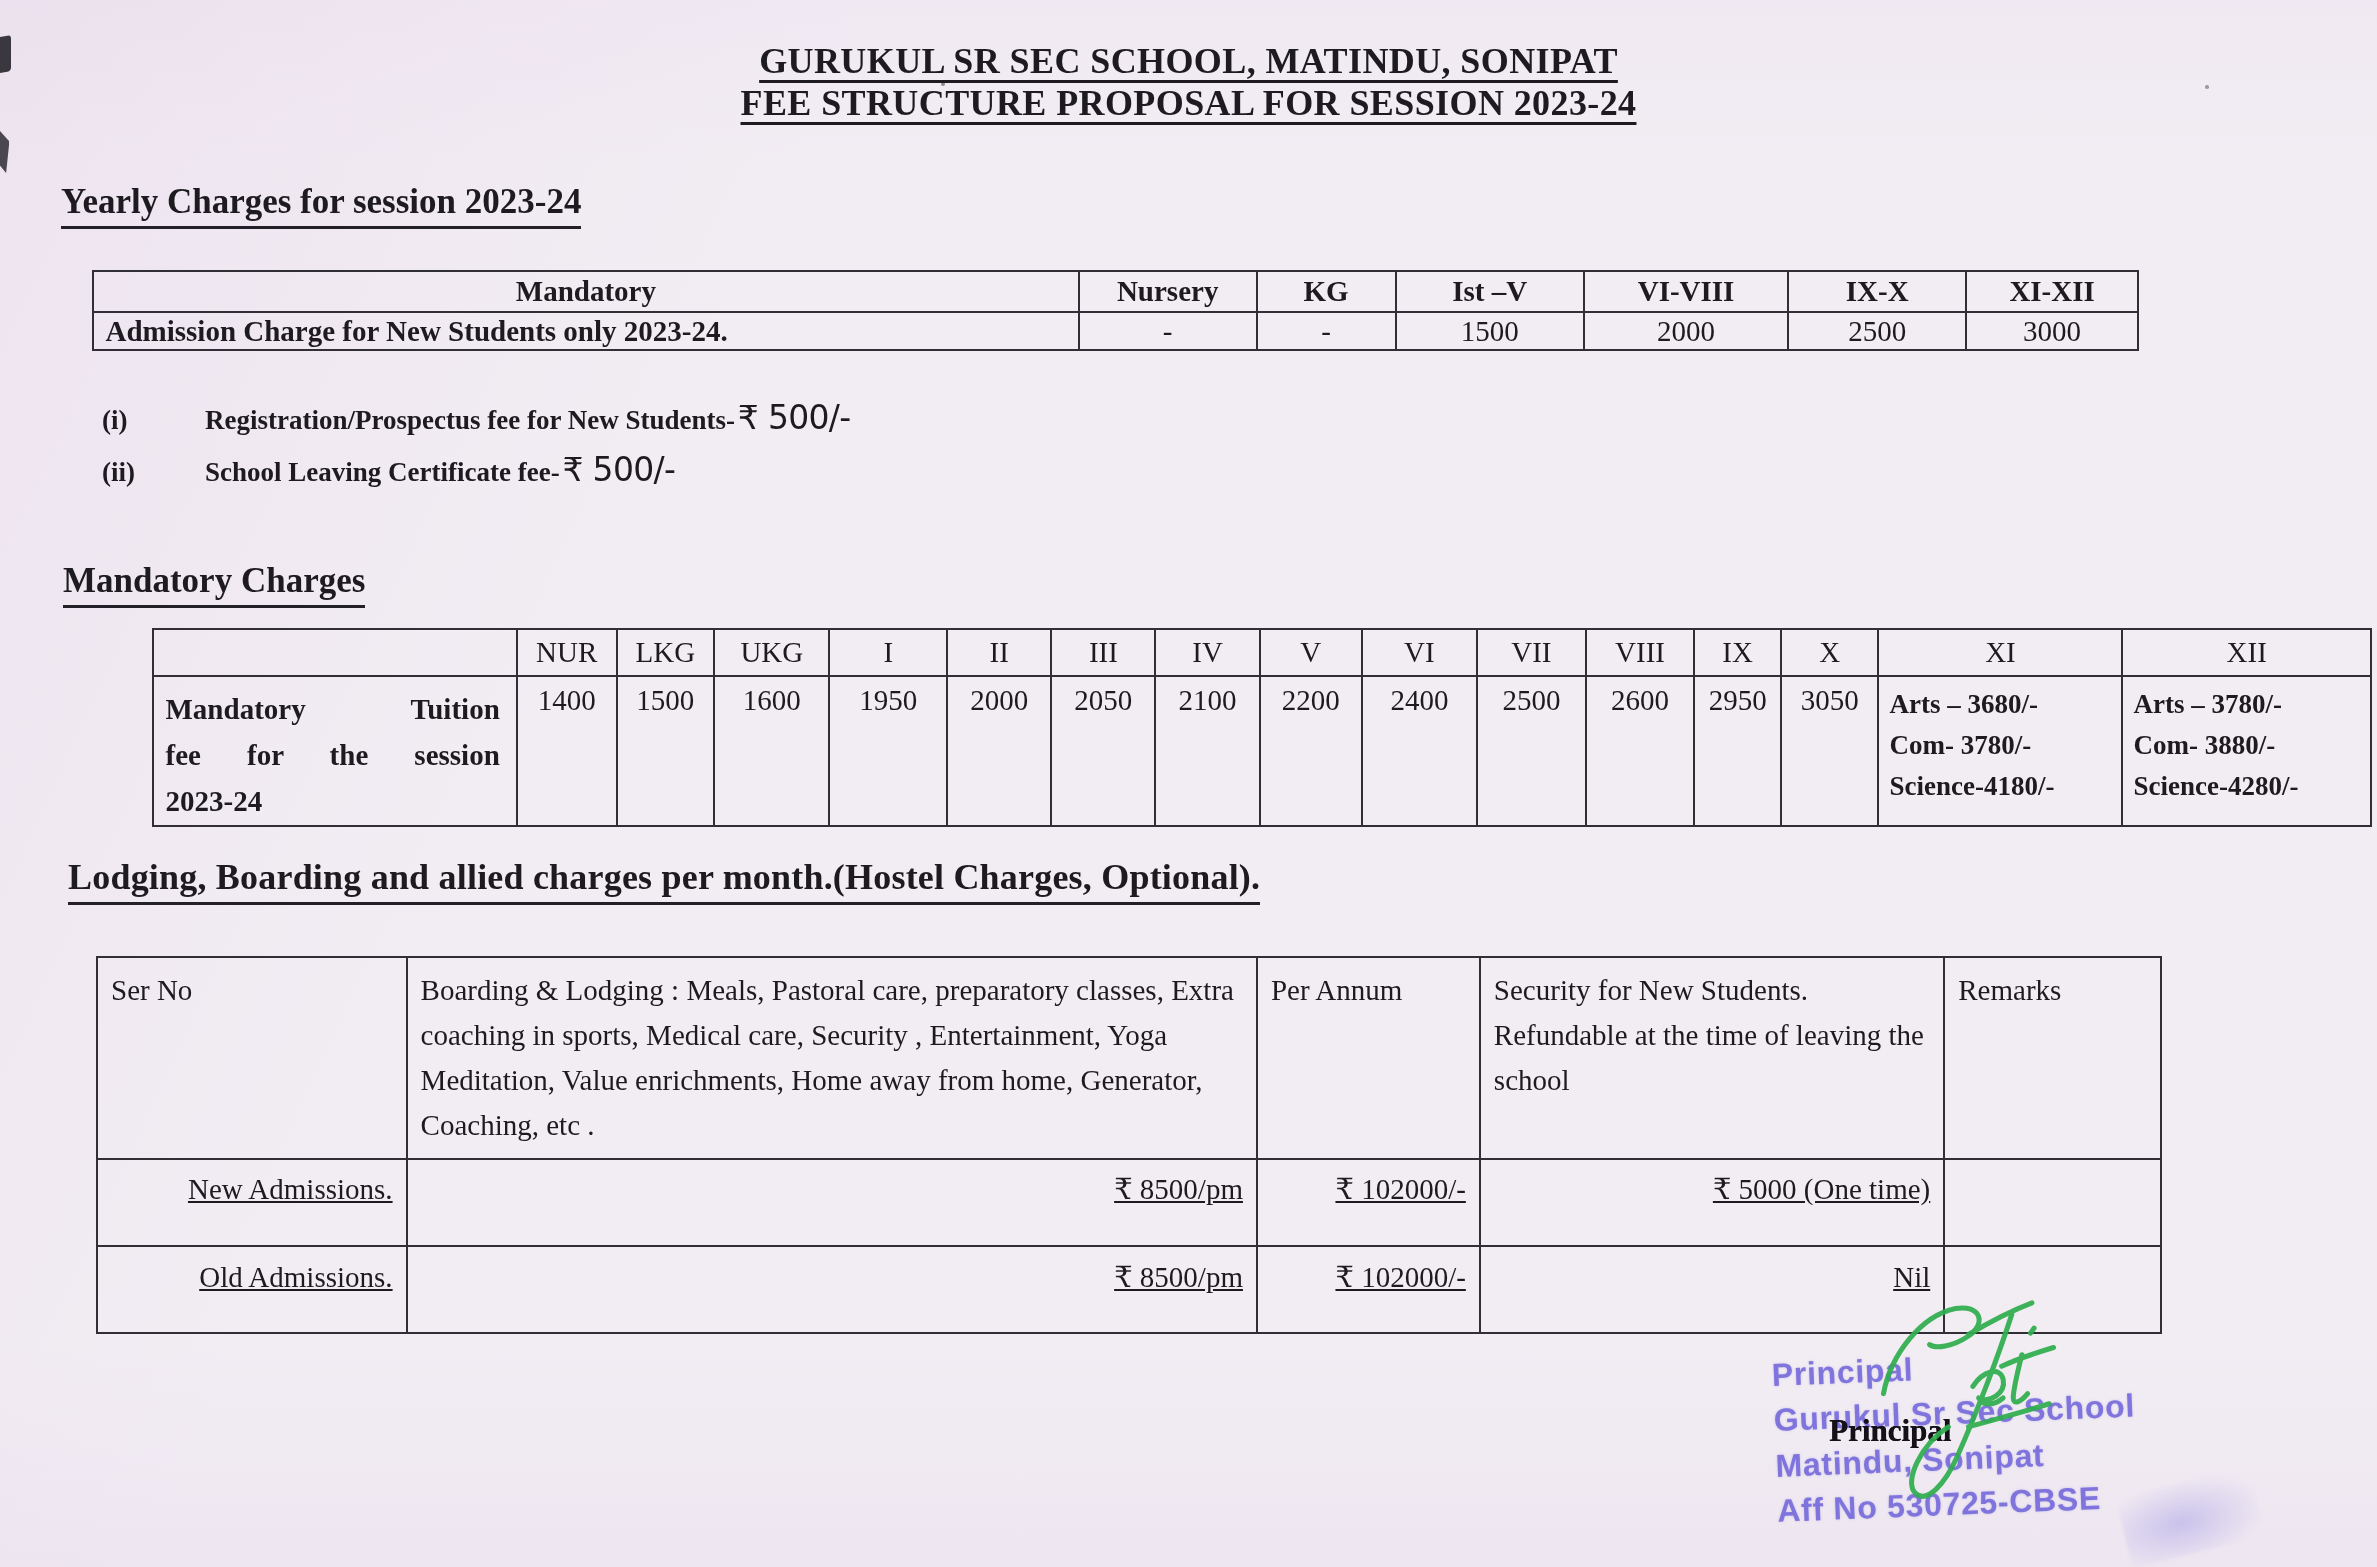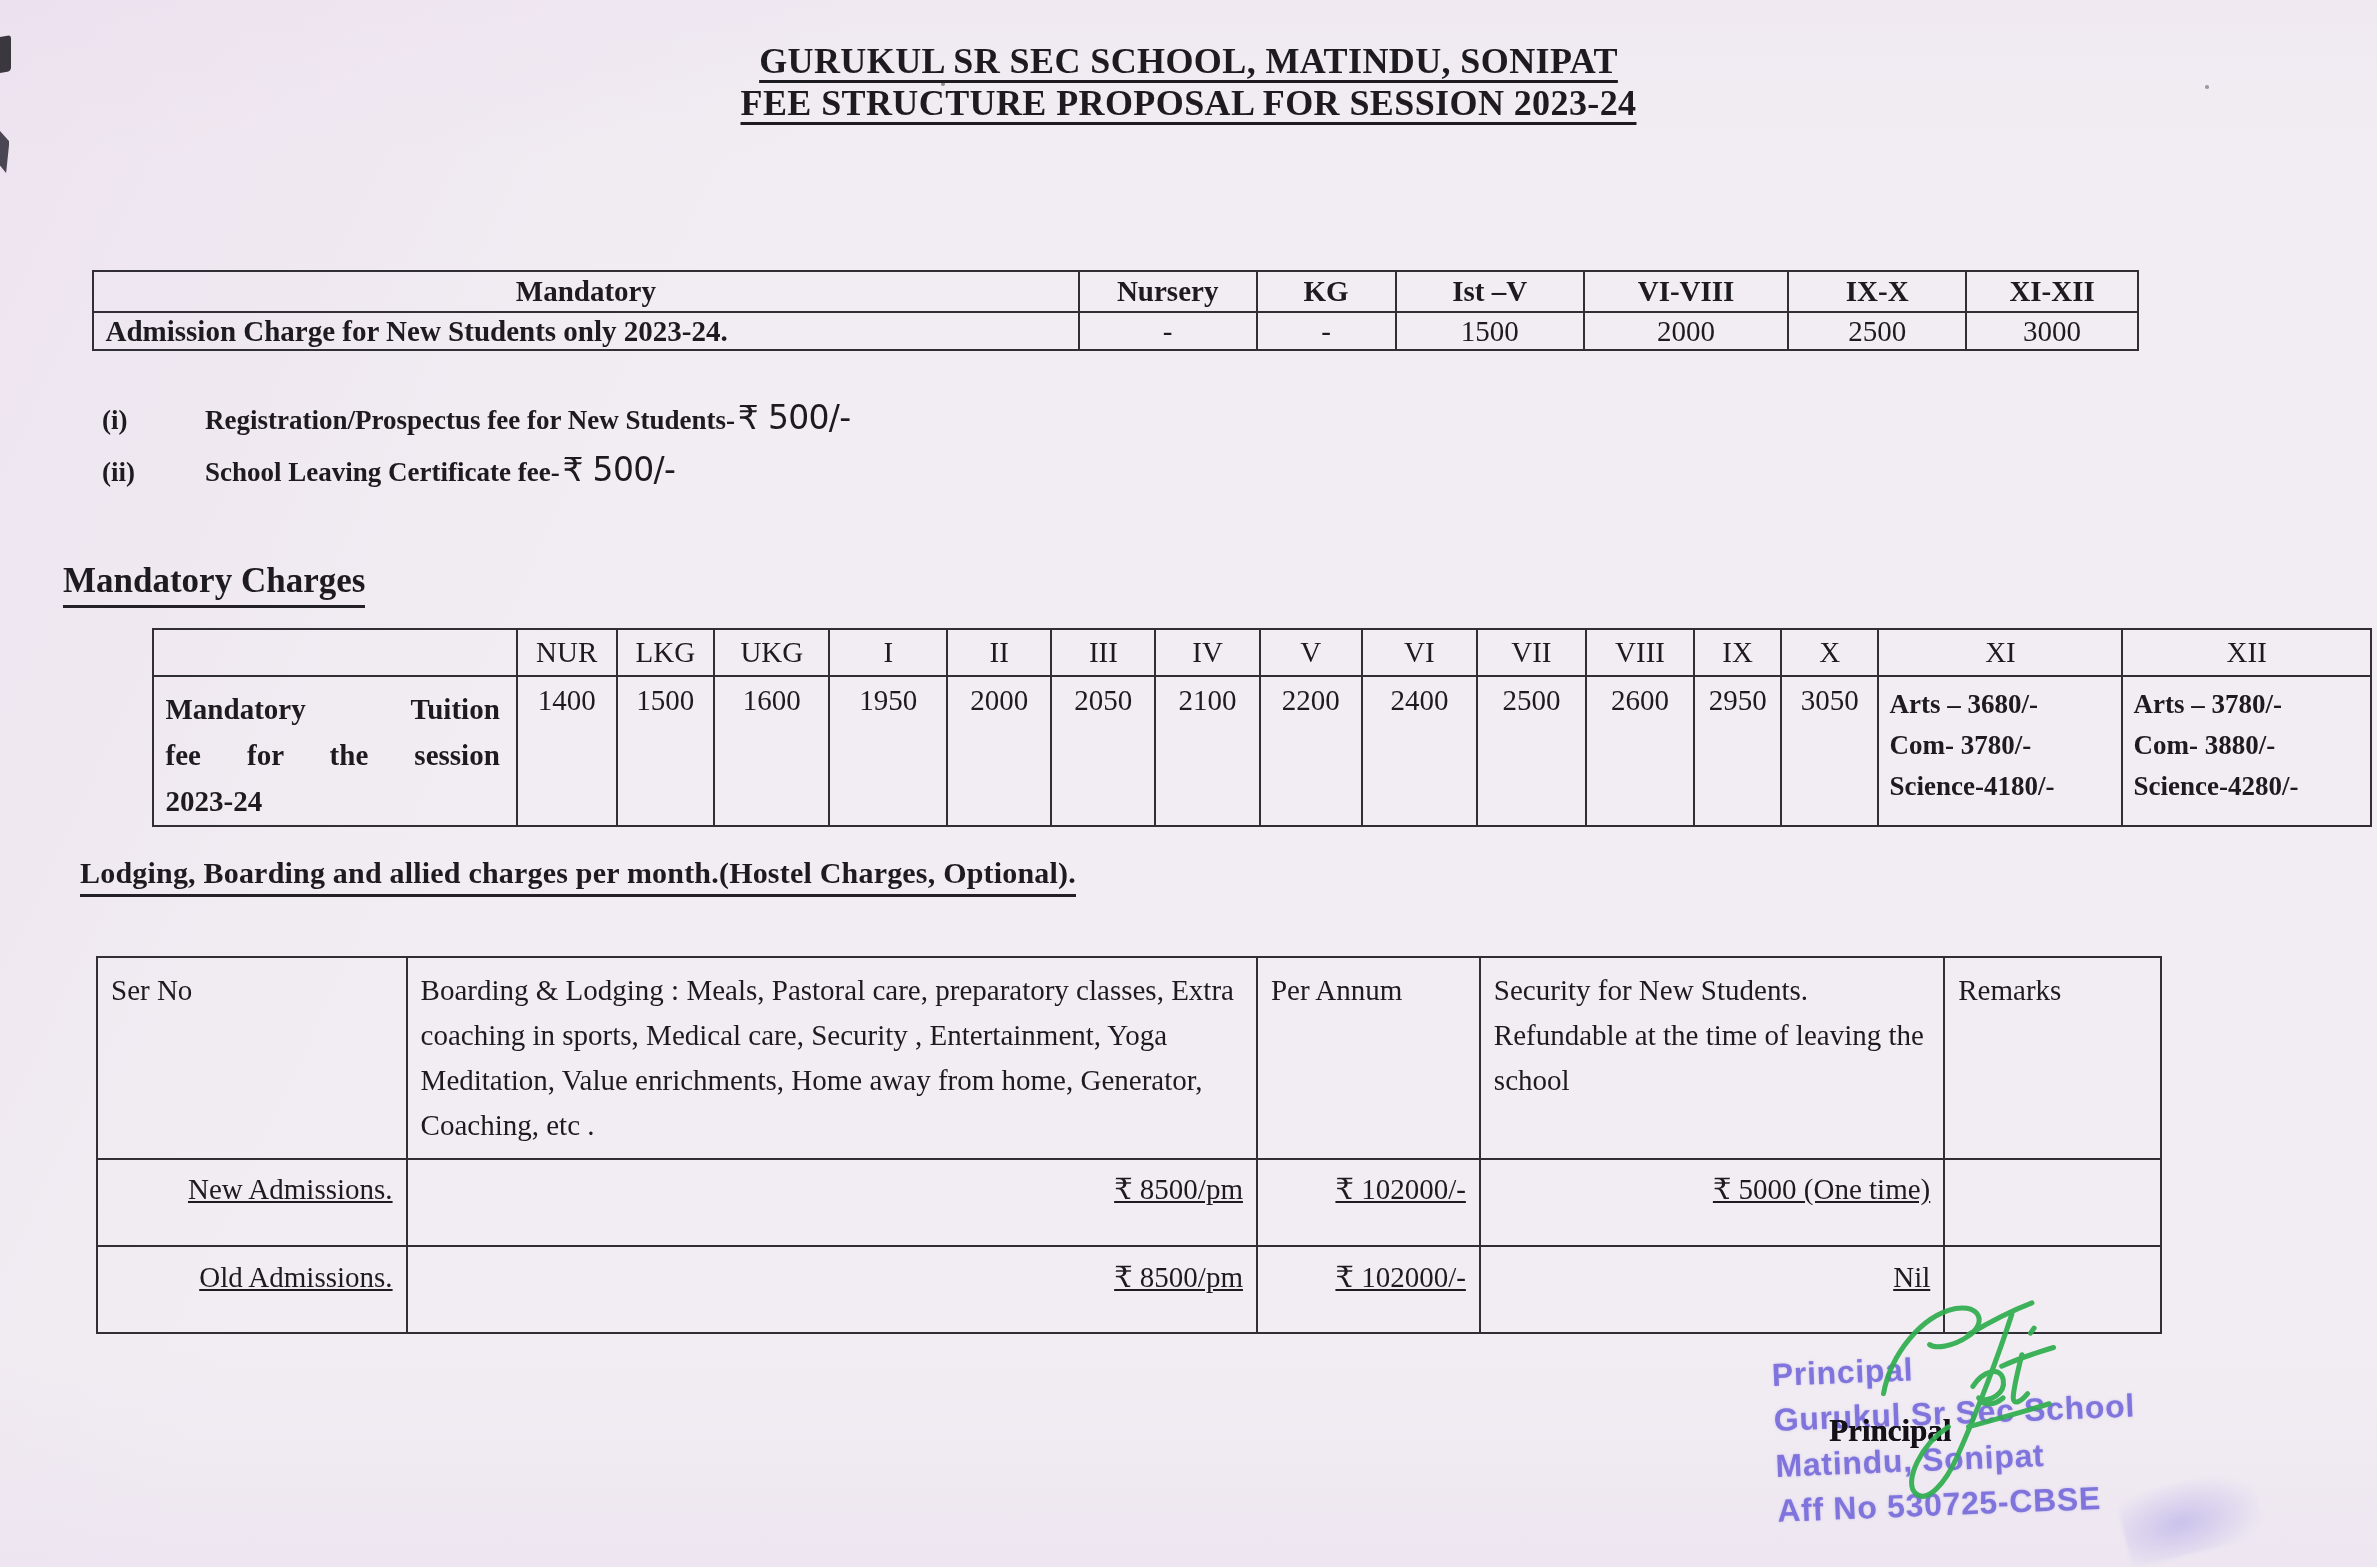--- a/index.html
+++ b/index.html
@@ -23,21 +23,21 @@
   .speck2{position:absolute;left:2205px;top:85px;width:3.6px;height:3.6px;border-radius:50%;background:#3a3640;opacity:.45;}
 
   
   .doc-title{position:absolute;top:40px;left:0;width:100%;text-align:center;font-weight:bold;font-size:36px;letter-spacing:0.4px;}
   .title-line{text-decoration:underline;text-decoration-thickness:2.5px;text-underline-offset:6.5px;}
   .doc-title .row{display:block;}
 
   h2.section-heading{position:absolute;margin:0;font-weight:bold;border-bottom:3.6px solid #232127;padding-bottom:3.6px;}
   .h-yearly{left:61px;top:182px;font-size:35px;}
   .h-mandatory{left:63px;top:561px;font-size:35px;}
-  .h-lodging{left:80px;top:856px;font-size:30px;letter-spacing:0.2px;}
+  .h-lodging{left:68px;top:856px;font-size:36px;letter-spacing:0.2px;}
 
   
   table.tbl{position:absolute;border-collapse:collapse;table-layout:fixed;background:transparent;}
   table.tbl th,table.tbl td{border:2.2px solid #312f35;overflow:hidden;}
 
   
   .tbl-yearly{left:92px;top:270px;width:2047px;font-size:29px;}
   .tbl-yearly th{font-weight:bold;text-align:center;height:39px;padding:0 4.3px;}
   .tbl-yearly td{text-align:center;height:36px;padding:0 18px;font-weight:400;}
   .tbl-yearly td.row-label{text-align:left;font-weight:bold;padding-left:11.5px;}
@@ -97,20 +97,21 @@
   <div class="mark1"></div>
   <div class="mark2"></div>
   <div class="speck1"></div>
   <div class="speck2"></div>
 
   <div class="doc-title">
     <span class="row"><span class="title-line">GURUKUL SR SEC SCHOOL, MATINDU, SONIPAT</span></span>
     <span class="row"><span class="title-line">FEE STRUCTURE PROPOSAL FOR SESSION 2023-24</span></span>
   </div>
 
+  <h2 class="section-heading h-yearly">Yearly Charges for session 2023-24</h2>
 
   <table class="tbl tbl-yearly">
     <colgroup>
       <col style="width:48.2%">
         <col style="width:8.7%">
         <col style="width:6.8%">
         <col style="width:9.2%">
         <col style="width:10.0%">
         <col style="width:8.7%">
         <col style="width:8.4%">

